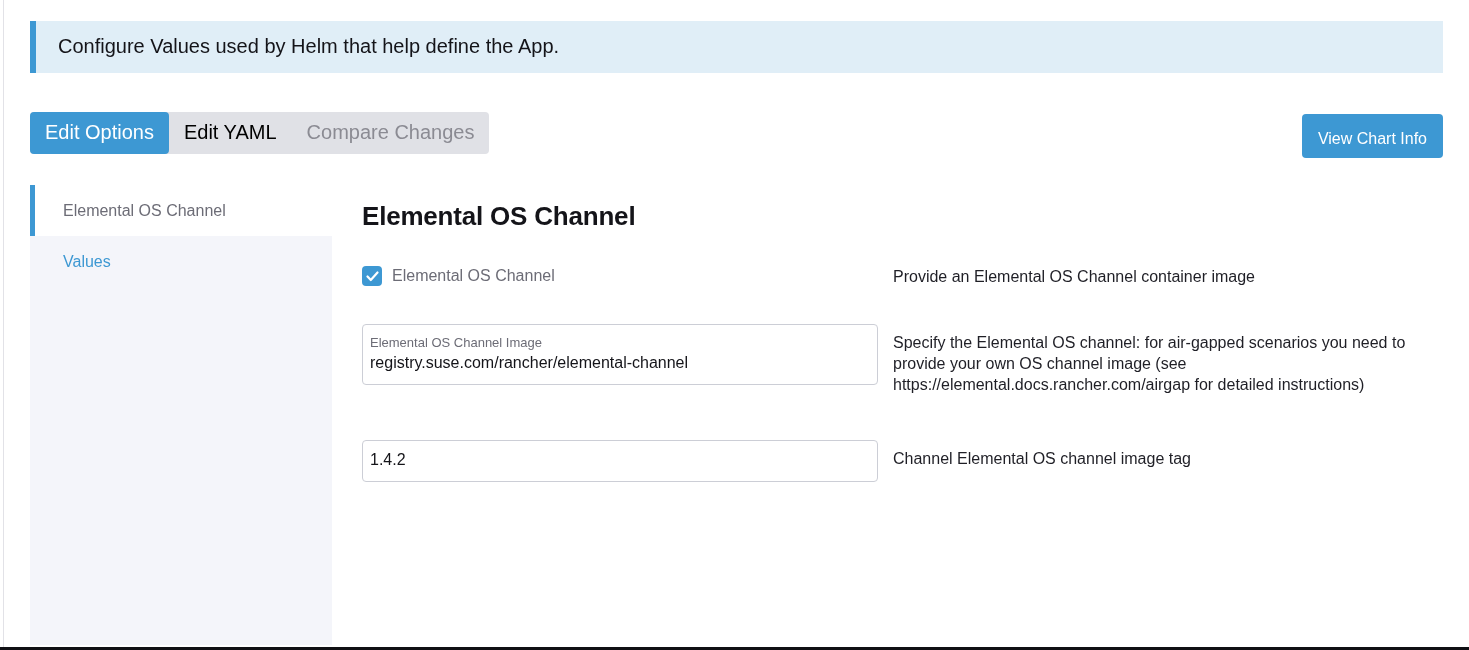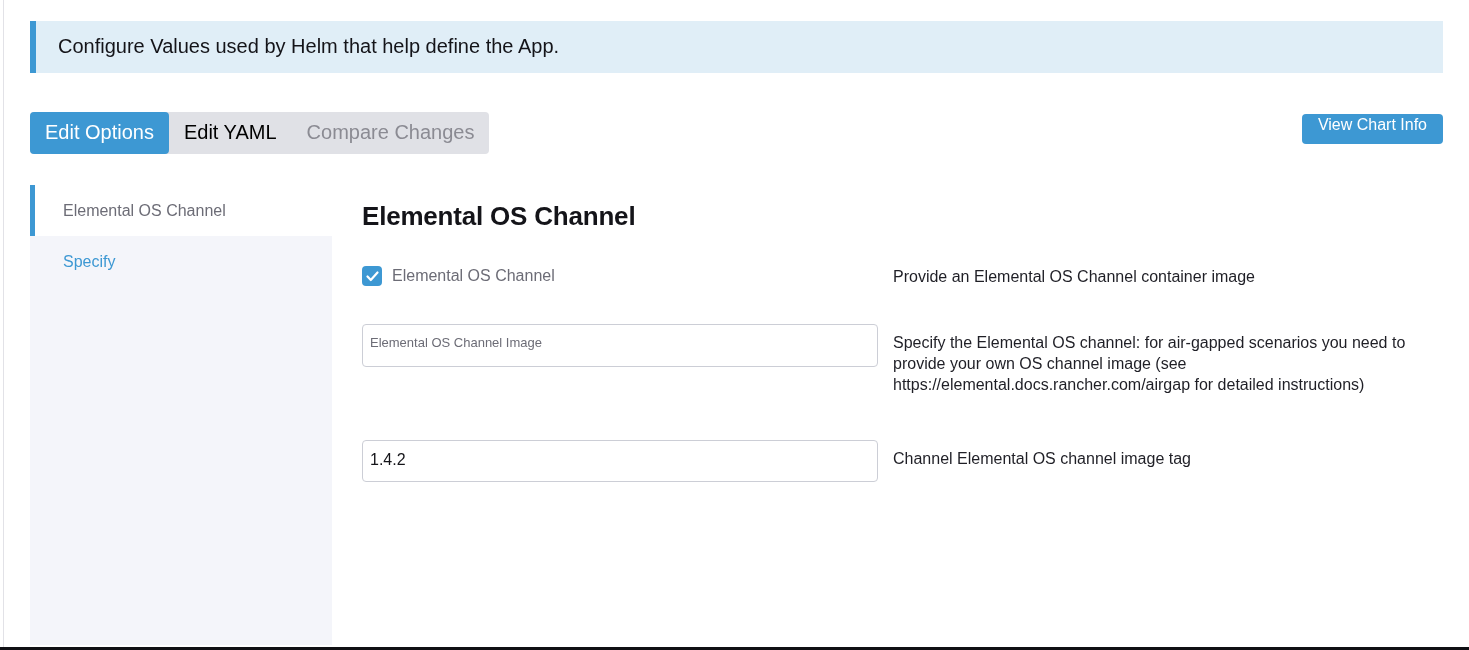--- a/index.html
+++ b/index.html
@@ -49,21 +49,21 @@
   }
   .tab.active { background: #3d98d3; color: #ffffff; }
   .tab.default { color: #000000; text-align: center; }
   .tab.muted { color: #8b8b93; }
 
   .btn-primary {
     position: absolute; right: 26px; top: 114px;
     background: #3d98d3; color: #ffffff;
     font-size: 16px; font-family: inherit;
     border: none; border-radius: 4px;
-    padding: 2px 16px 10px;
+    padding: 16px 16px 10px;
     cursor: pointer;
   }
 
   
   .sidebar {
     position: absolute; left: 30px; top: 185px; bottom: 5px;
     width: 302px;
     background: #f4f5fa;
   }
   .side-item {
@@ -163,21 +163,21 @@
   <button class="tab muted">Compare Changes</button>
 </div>
 
 <button class="btn-primary">View Chart Info</button>
 
 <div class="sidebar">
   <div class="side-item active">
     <span>Elemental OS Channel</span>
   </div>
   <div class="side-item link">
-    <span>Specify</span>
+    <span>Values</span>
   </div>
 </div>
 
 <div class="main">
   <div class="page-title">Elemental OS Channel</div>
 
   <div class="row">
     <div class="left">
       <div class="checkbox-wrap">
         <span class="checkbox">
@@ -188,20 +188,21 @@
         <span class="checkbox-label">Elemental OS Channel</span>
       </div>
     </div>
     <div class="desc">Provide an Elemental OS Channel container image</div>
   </div>
 
   <div class="row fieldrow">
     <div class="left">
       <div class="field">
         <span class="field-label">Elemental OS Channel Image</span>
+        <input type="text" value="registry.suse.com/rancher/elemental-channel" style="">
       </div>
     </div>
     <div class="desc">Specify the Elemental OS channel: for air-gapped scenarios you need to provide your own OS channel image (see https://elemental.docs.rancher.com/airgap for detailed instructions)</div>
   </div>
 
   <div class="row fieldrow">
     <div class="left">
       <div class="field">
         <input type="text" value="1.4.2" style="">
       </div>

